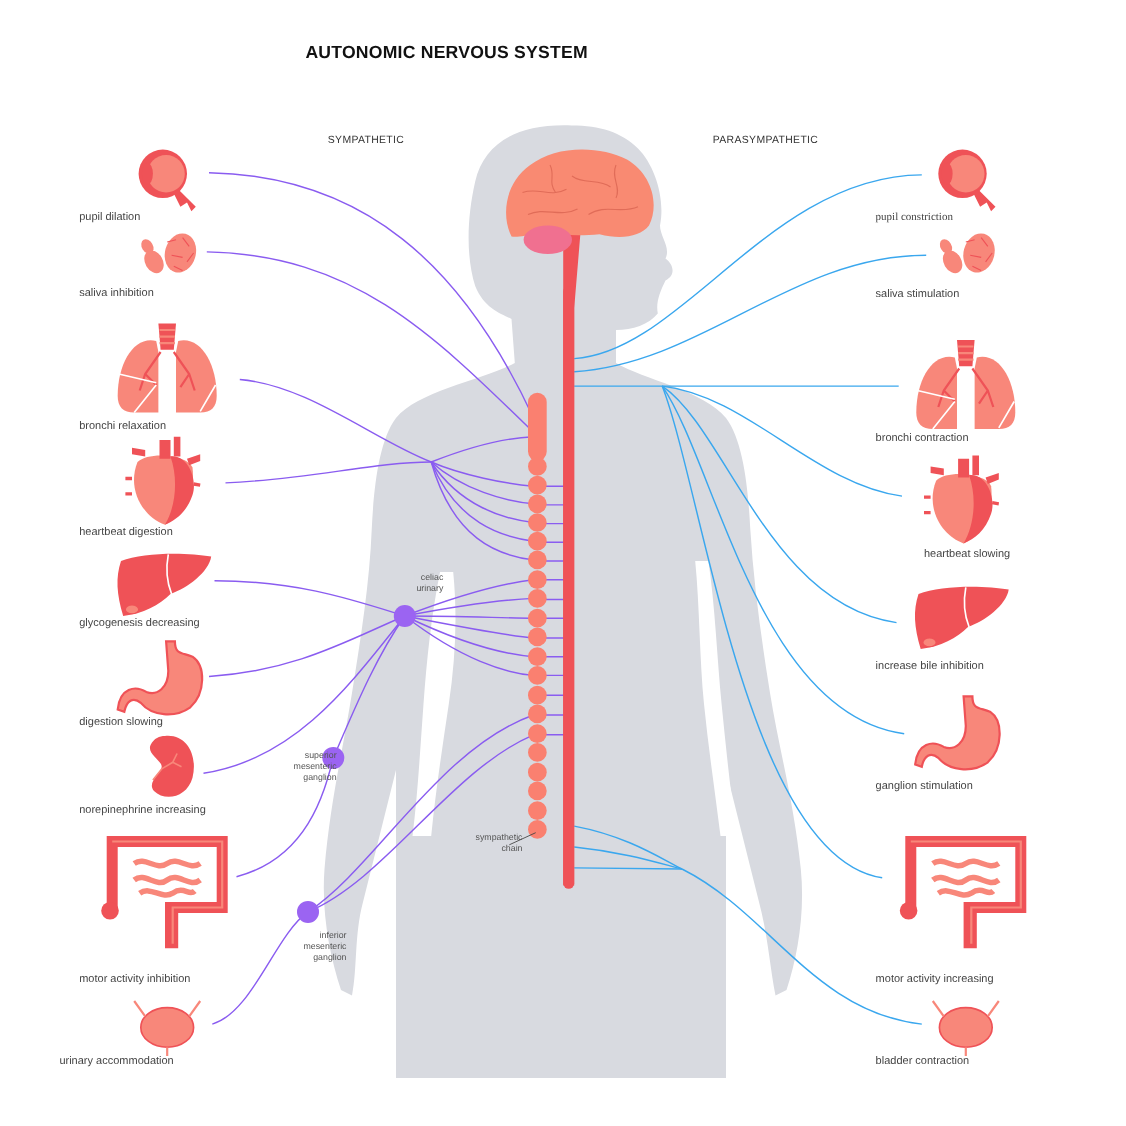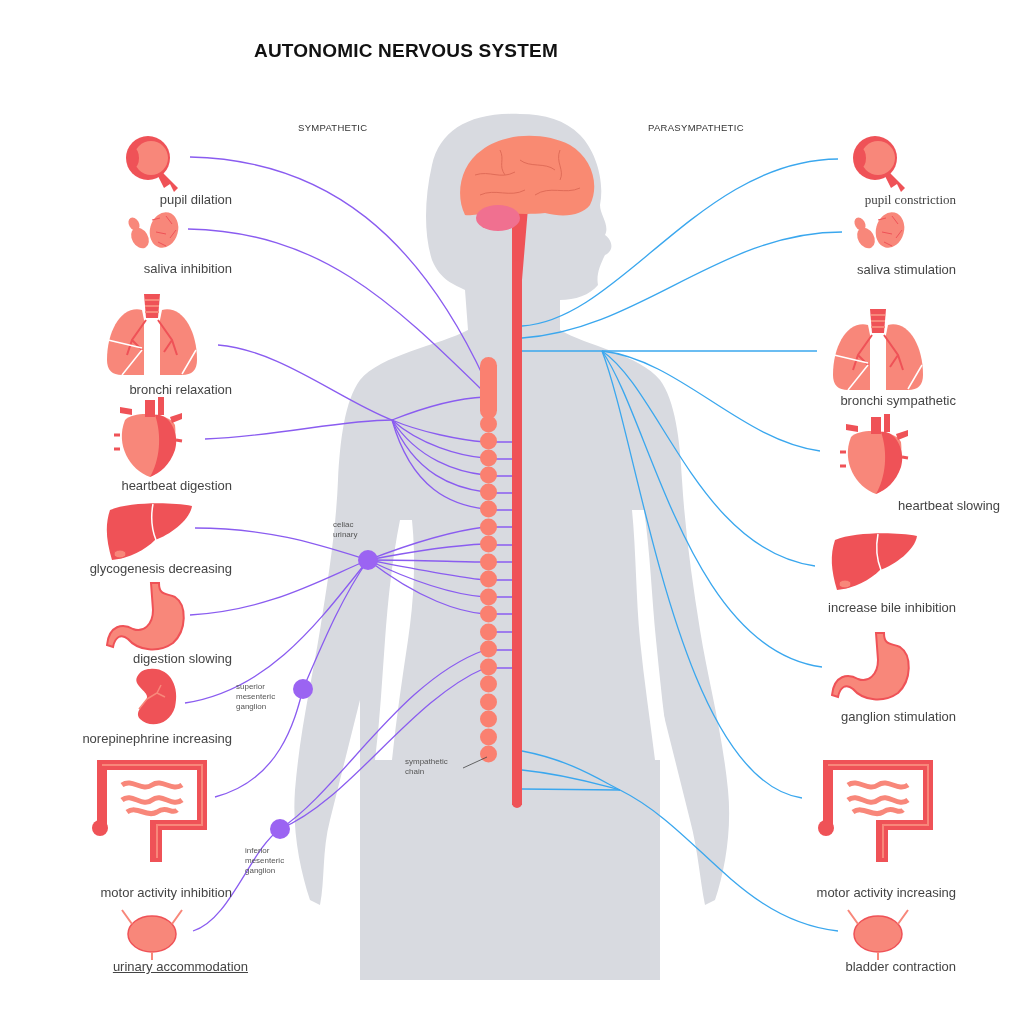--- a/index.html
+++ b/index.html
@@ -1,20 +1,20 @@
 <!DOCTYPE html>
 <html><head>
 <meta charset="utf-8">
 <style>
   html, body { margin:0; padding:0; background:#ffffff; }
   body { width:1024px; height:1024px; position:relative; overflow:hidden; font-family:"Liberation Sans", sans-serif; }
-  #title { position:absolute; left:0; width:812px; top:40px; text-align:center; font-weight:bold; font-size:19px; color:#111; letter-spacing:0.2px; }
+  #title { position:absolute; left:0; width:812px; top:40px; text-align:center; font-weight:bold; font-size:16px; color:#111; letter-spacing:0.2px; }
   .section-label { position:absolute; top:122px; font-size:9.5px; color:#333; letter-spacing:0.3px; }
-  .organ-label { position:absolute; font-size:13px; color:#444; text-align:right; width:160px; }
-  .gang-label { position:absolute; font-size:8px; color:#555; text-align:left; width:70px; line-height:10px; }
+  .organ-label { position:absolute; font-size:10px; color:#444; text-align:left; width:160px; }
+  .gang-label { position:absolute; font-size:8px; color:#555; text-align:right; width:70px; line-height:10px; }
   svg#diagram { position:absolute; left:0; top:0; }
 </style>
 </head>
 <body>
 
 <div id="title">AUTONOMIC NERVOUS SYSTEM</div>
 <div class="section-label" style="left:298px;">SYMPATHETIC</div>
 <div class="section-label" style="left:648px;">PARASYMPATHETIC</div>
 
 <svg id="diagram" width="1024" height="1024" viewBox="0 0 1024 1024">
@@ -178,25 +178,25 @@
 </svg>
 
 <div class="organ-label" style="left:72px; top:192px;">pupil dilation</div>
 <div class="organ-label" style="left:72px; top:261px;">saliva inhibition</div>
 <div class="organ-label" style="left:72px; top:382px;">bronchi relaxation</div>
 <div class="organ-label" style="left:72px; top:478px;">heartbeat digestion</div>
 <div class="organ-label" style="left:72px; top:561px;">glycogenesis decreasing</div>
 <div class="organ-label" style="left:72px; top:651px;">digestion slowing</div>
 <div class="organ-label" style="left:72px; top:731px;">norepinephrine increasing</div>
 <div class="organ-label" style="left:72px; top:885px;">motor activity inhibition</div>
-<div class="organ-label" style="left:88px; top:959px;text-decoration:underline;">urinary accommodation</div>
+<div class="organ-label" style="left:54px; top:959px;">urinary accommodation</div>
 
 <div class="organ-label" style="left:796px; top:192px;font-family:Liberation Serif, serif;">pupil constriction</div>
 <div class="organ-label" style="left:796px; top:262px;">saliva stimulation</div>
-<div class="organ-label" style="left:796px; top:393px;">bronchi sympathetic</div>
+<div class="organ-label" style="left:796px; top:393px;">bronchi contraction</div>
 <div class="organ-label" style="left:840px; top:498px;">heartbeat slowing</div>
 <div class="organ-label" style="left:796px; top:600px;">increase bile inhibition</div>
 <div class="organ-label" style="left:796px; top:709px;">ganglion stimulation</div>
 <div class="organ-label" style="left:796px; top:885px;">motor activity increasing</div>
 <div class="organ-label" style="left:796px; top:959px;">bladder contraction</div>
 
 <div class="gang-label" style="left:333px; top:520px;">
   <div>celiac</div>
   <div>urinary</div>
 </div>

